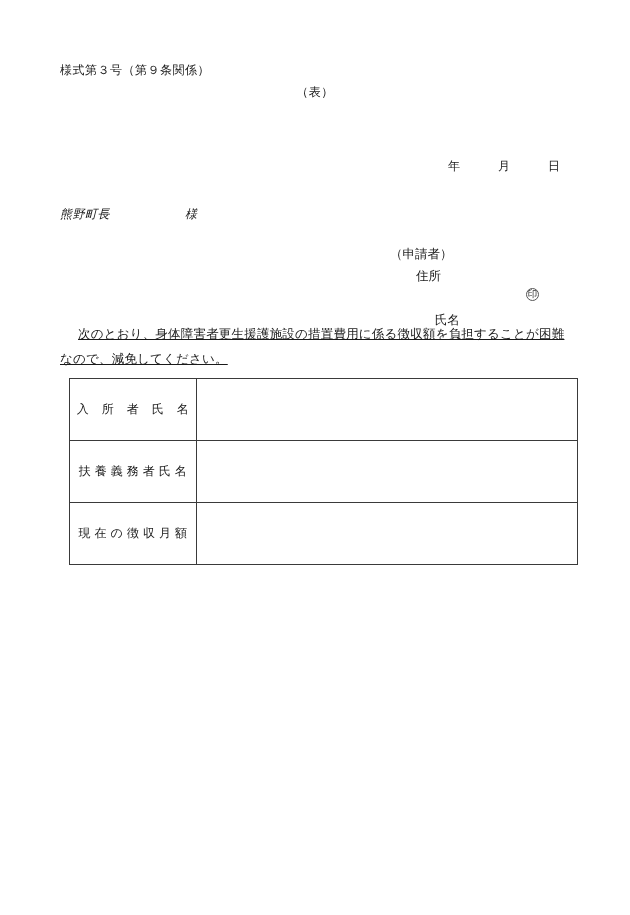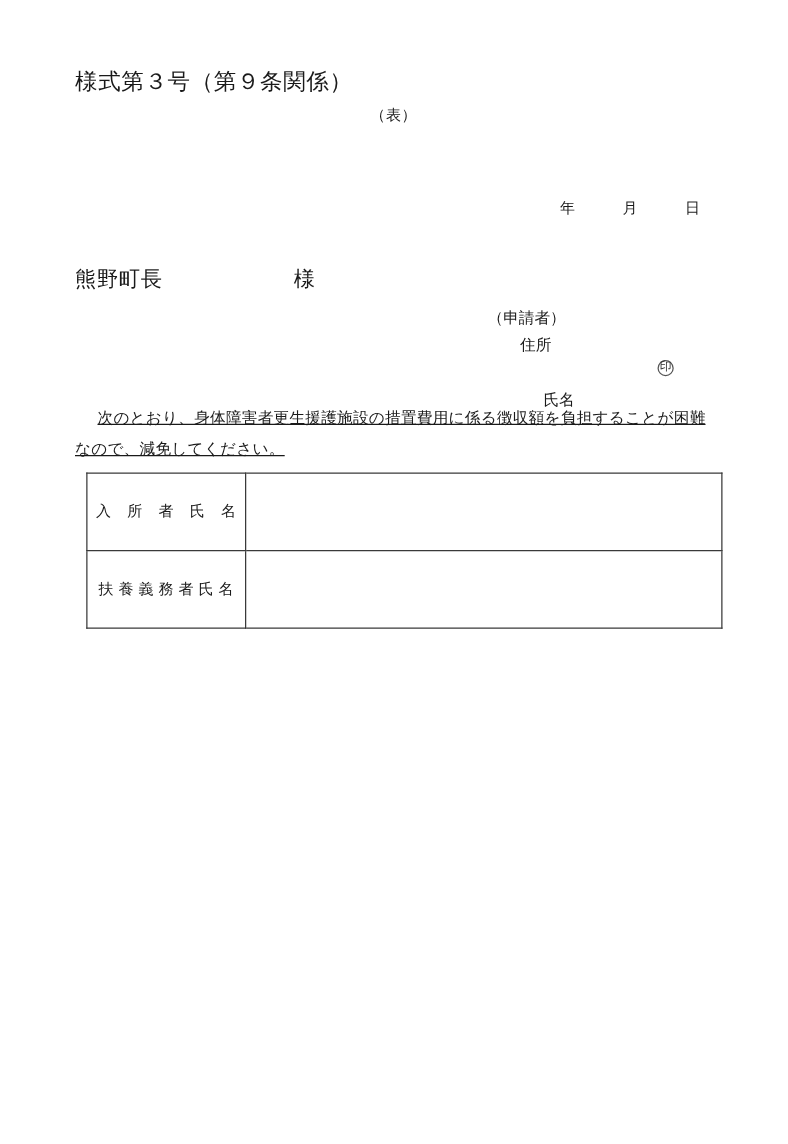--- a/index.html
+++ b/index.html
@@ -17,22 +17,22 @@
   }
   .page {
     position: relative;
     width: 630px;
     height: 915px;
     box-sizing: border-box;
   }
   .form-no {
     position: absolute;
     left: 60px;
-    top: 53px;
-    font-size: 18px;
+    top: 62px;
+    font-size: 12px;
     letter-spacing: 0.5px;
     white-space: nowrap;
   }
   .side-mark {
     position: absolute;
     left: 0;
     top: 84px;
     width: 630px;
     text-align: center;
     font-size: 12px;
@@ -57,24 +57,25 @@
   .date-line .inner {
     position: absolute;
     left: 448px;
     top: 0;
     white-space: pre;
     letter-spacing: 0.5px;
   }
   .addressee {
     position: absolute;
     left: 60px;
-    top: 212px;
-    font-size: 17px;
+    top: 206px;
+    font-size: 12px;
     white-space: pre;
     letter-spacing: 0.5px;
+    font-style: italic;
   }
   .applicant-block {
     position: absolute;
     left: 390px;
     top: 243px;
     font-size: 12.5px;
     line-height: 22px;
   }
   .applicant-block .row {
     position: relative;
@@ -163,16 +164,20 @@
   <table class="form-table">
     <tbody>
       <tr style="height:62px">
         <td class="label-cell">入　所　者　氏　名</td>
         <td class="value-cell"></td>
       </tr>
       <tr style="height:62px">
         <td class="label-cell">扶 養 義 務 者 氏 名</td>
         <td class="value-cell"></td>
       </tr>
+      <tr style="height:62px">
+        <td class="label-cell">現 在 の 徴 収 月 額</td>
+        <td class="value-cell"></td>
+      </tr>
     </tbody>
   </table>
 
 </div>
 
 </body></html>

